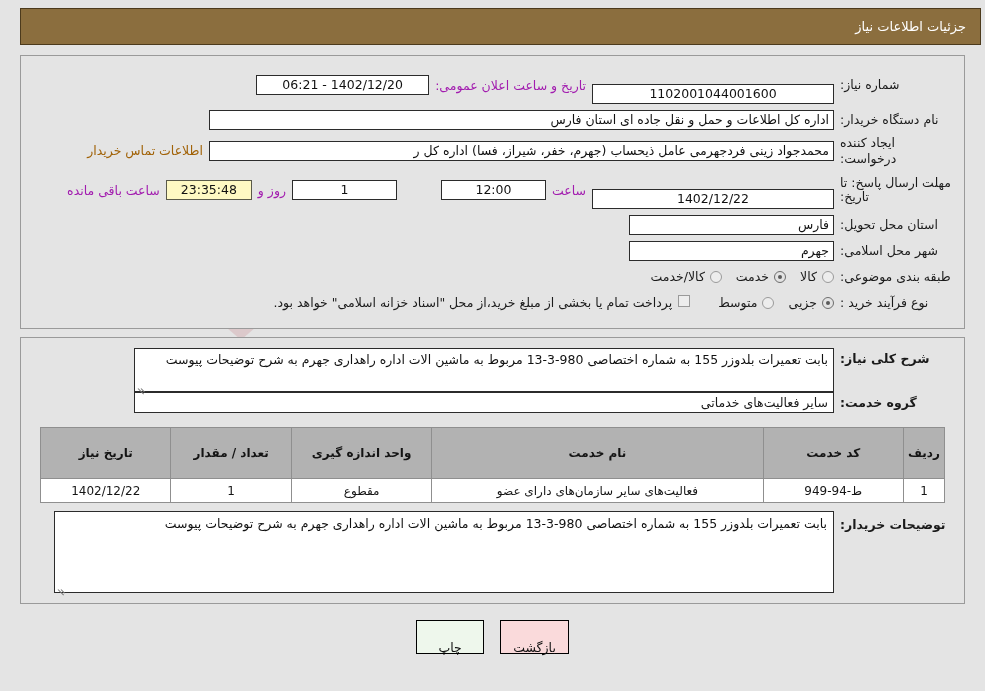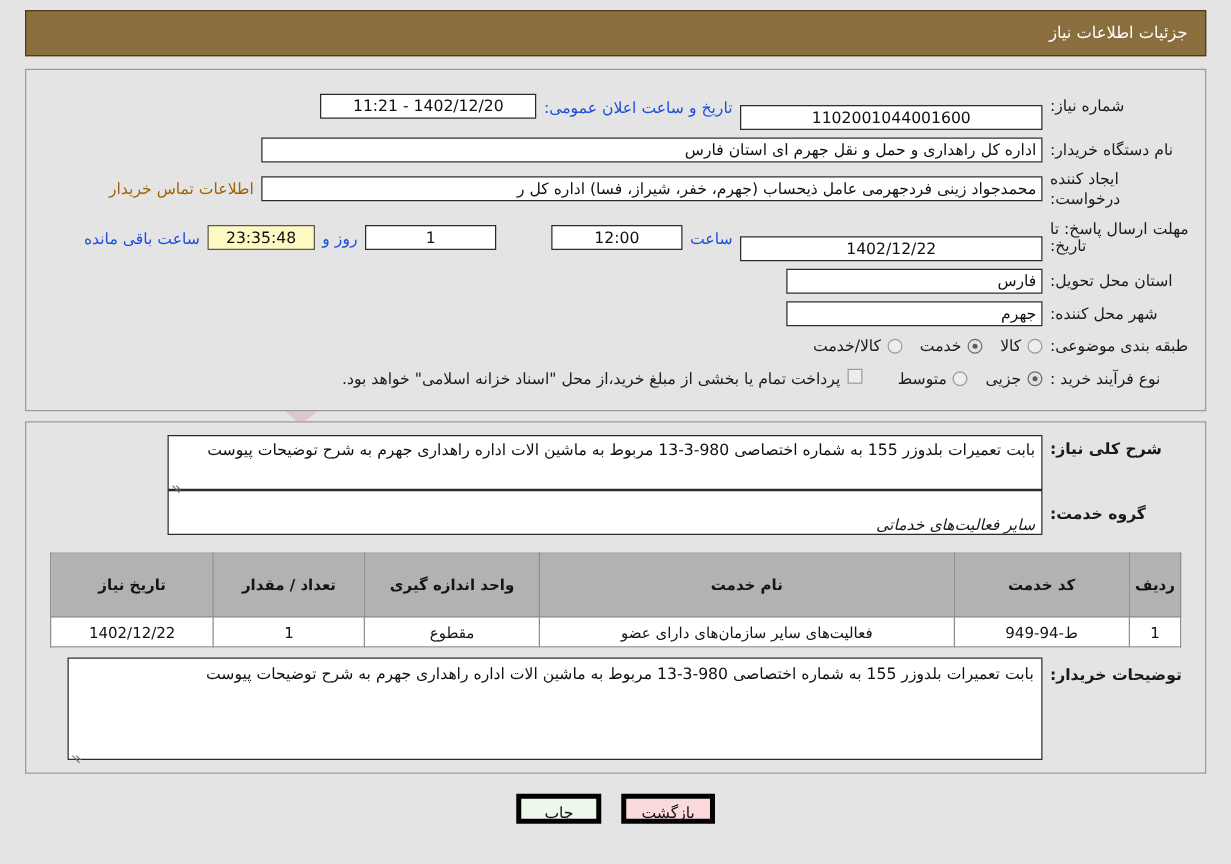--- a/index.html
+++ b/index.html
@@ -52,21 +52,21 @@
     position:absolute;
     left:18px; top:16px; right:18px; bottom:26px;
     background:#e4e4e4;
     clip-path: polygon(50% 0%, 100% 18%, 100% 62%, 50% 100%, 0% 62%, 0% 18%);
   }
 
   .page { position: relative; z-index: 2; }
 
   
   .header-bar {
-    margin: 8px 20px 0 20px;
+    margin: 8px 4px 0 20px;
     height: 37px;
     background: #8b6e3e;
     border: 1px solid #4c3a1c;
     display: flex;
     align-items: center;
     padding: 0 14px;
   }
   .header-bar .title {
     color: #ffffff;
     font-size: 13px;
@@ -126,21 +126,21 @@
     height: 20px;
     line-height: 18px;
     width: 86px;
     text-align: center;
     font-size: 12.5px;
     color: #111;
   }
 
   .inline-lbl {
     font-size: 12.5px;
-    color: #1d4ed8;
+    color: #a21caf;
     padding: 0 6px;
     white-space: nowrap;
   }
   .link {
     color: #a16207;
     font-size: 12.5px;
     padding: 0 6px;
     text-decoration: none;
     cursor: pointer;
     white-space: nowrap;
@@ -229,21 +229,21 @@
   }
 
   .group-row { display: flex; align-items: center; margin-bottom: 10px; }
   .group-lbl {
     width: 118px; text-align: left; padding-left: 6px;
     font-weight: bold; font-size: 12.5px; flex: 0 0 auto;
   }
   .group-field {
     background:#ffffff; border:1px solid #2b2b2b;
     width: 700px; height: 21px; line-height: 19px;
-    padding: 17px 5px; font-size: 12.5px; text-align: right; font-style: italic;
+    padding: 0 5px; font-size: 12.5px; text-align: right;
   }
 
   
   table.items {
     width: 905px;
     border-collapse: collapse;
     margin: 4px 0 0 0;
     font-size: 12px;
     background: #ffffff;
   }
@@ -287,24 +287,24 @@
 
   
   .footer {
     display: flex;
     justify-content: center;
     align-items: center;
     gap: 16px;
     margin-top: 16px;
   }
   .btn {
-    border: 4px solid #000000;
+    border: 1px solid #000000;
     height: 24px;
     min-width: 68px;
-    padding: 0 12px;
+    padding: 16px 12px;
     font-size: 12.5px;
     font-family: "DejaVu Sans", "Liberation Sans", sans-serif;
     cursor: pointer;
     line-height: 22px;
     color: #111;
   }
   .btn-print { background: #eef7ec; }
   .btn-back  { background: #fadadb; }
 </style>
 </head>
@@ -320,26 +320,26 @@
   <div class="header-bar">
     <span class="title">جزئیات اطلاعات نیاز</span>
   </div>
 
   <div class="panel">
 
     <div class="row">
       <span class="lbl">شماره نیاز:</span>
       <div class="field w-number">1102001044001600</div>
       <span class="inline-lbl">تاریخ و ساعت اعلان عمومی:</span>
-      <div class="field w-date">1402/12/20 - 11:21</div>
+      <div class="field w-date">1402/12/20 - 06:21</div>
     </div>
 
     <div class="row">
       <span class="lbl">نام دستگاه خریدار:</span>
-      <div class="field w-long">اداره کل راهداری و حمل و نقل جهرم ای استان فارس</div>
+      <div class="field w-long">اداره کل اطلاعات و حمل و نقل جاده ای استان فارس</div>
     </div>
 
     <div class="row">
       <span class="lbl">ایجاد کننده درخواست:</span>
       <div class="field w-long">محمدجواد زینی فردجهرمی عامل ذیحساب (جهرم، خفر، شیراز، فسا) اداره کل ر</div>
       <a class="link">اطلاعات تماس خریدار</a>
     </div>
 
     <div class="row">
       <span class="lbl two-line">مهلت ارسال پاسخ: تا تاریخ:</span>
@@ -351,21 +351,21 @@
       <div class="countdown">23:35:48</div>
       <span class="inline-lbl">ساعت باقی مانده</span>
     </div>
 
     <div class="row">
       <span class="lbl">استان محل تحویل:</span>
       <div class="field w-loc">فارس</div>
     </div>
 
     <div class="row">
-      <span class="lbl">شهر محل کننده:</span>
+      <span class="lbl">شهر محل اسلامی:</span>
       <div class="field w-loc">جهرم</div>
     </div>
 
     <div class="row">
       <span class="lbl">طبقه بندی موضوعی:</span>
       <div class="radio-group">
         <label class="radio-item">
           <span class="radio"></span>
           <span class="radio-label">کالا</span>
         </label>

